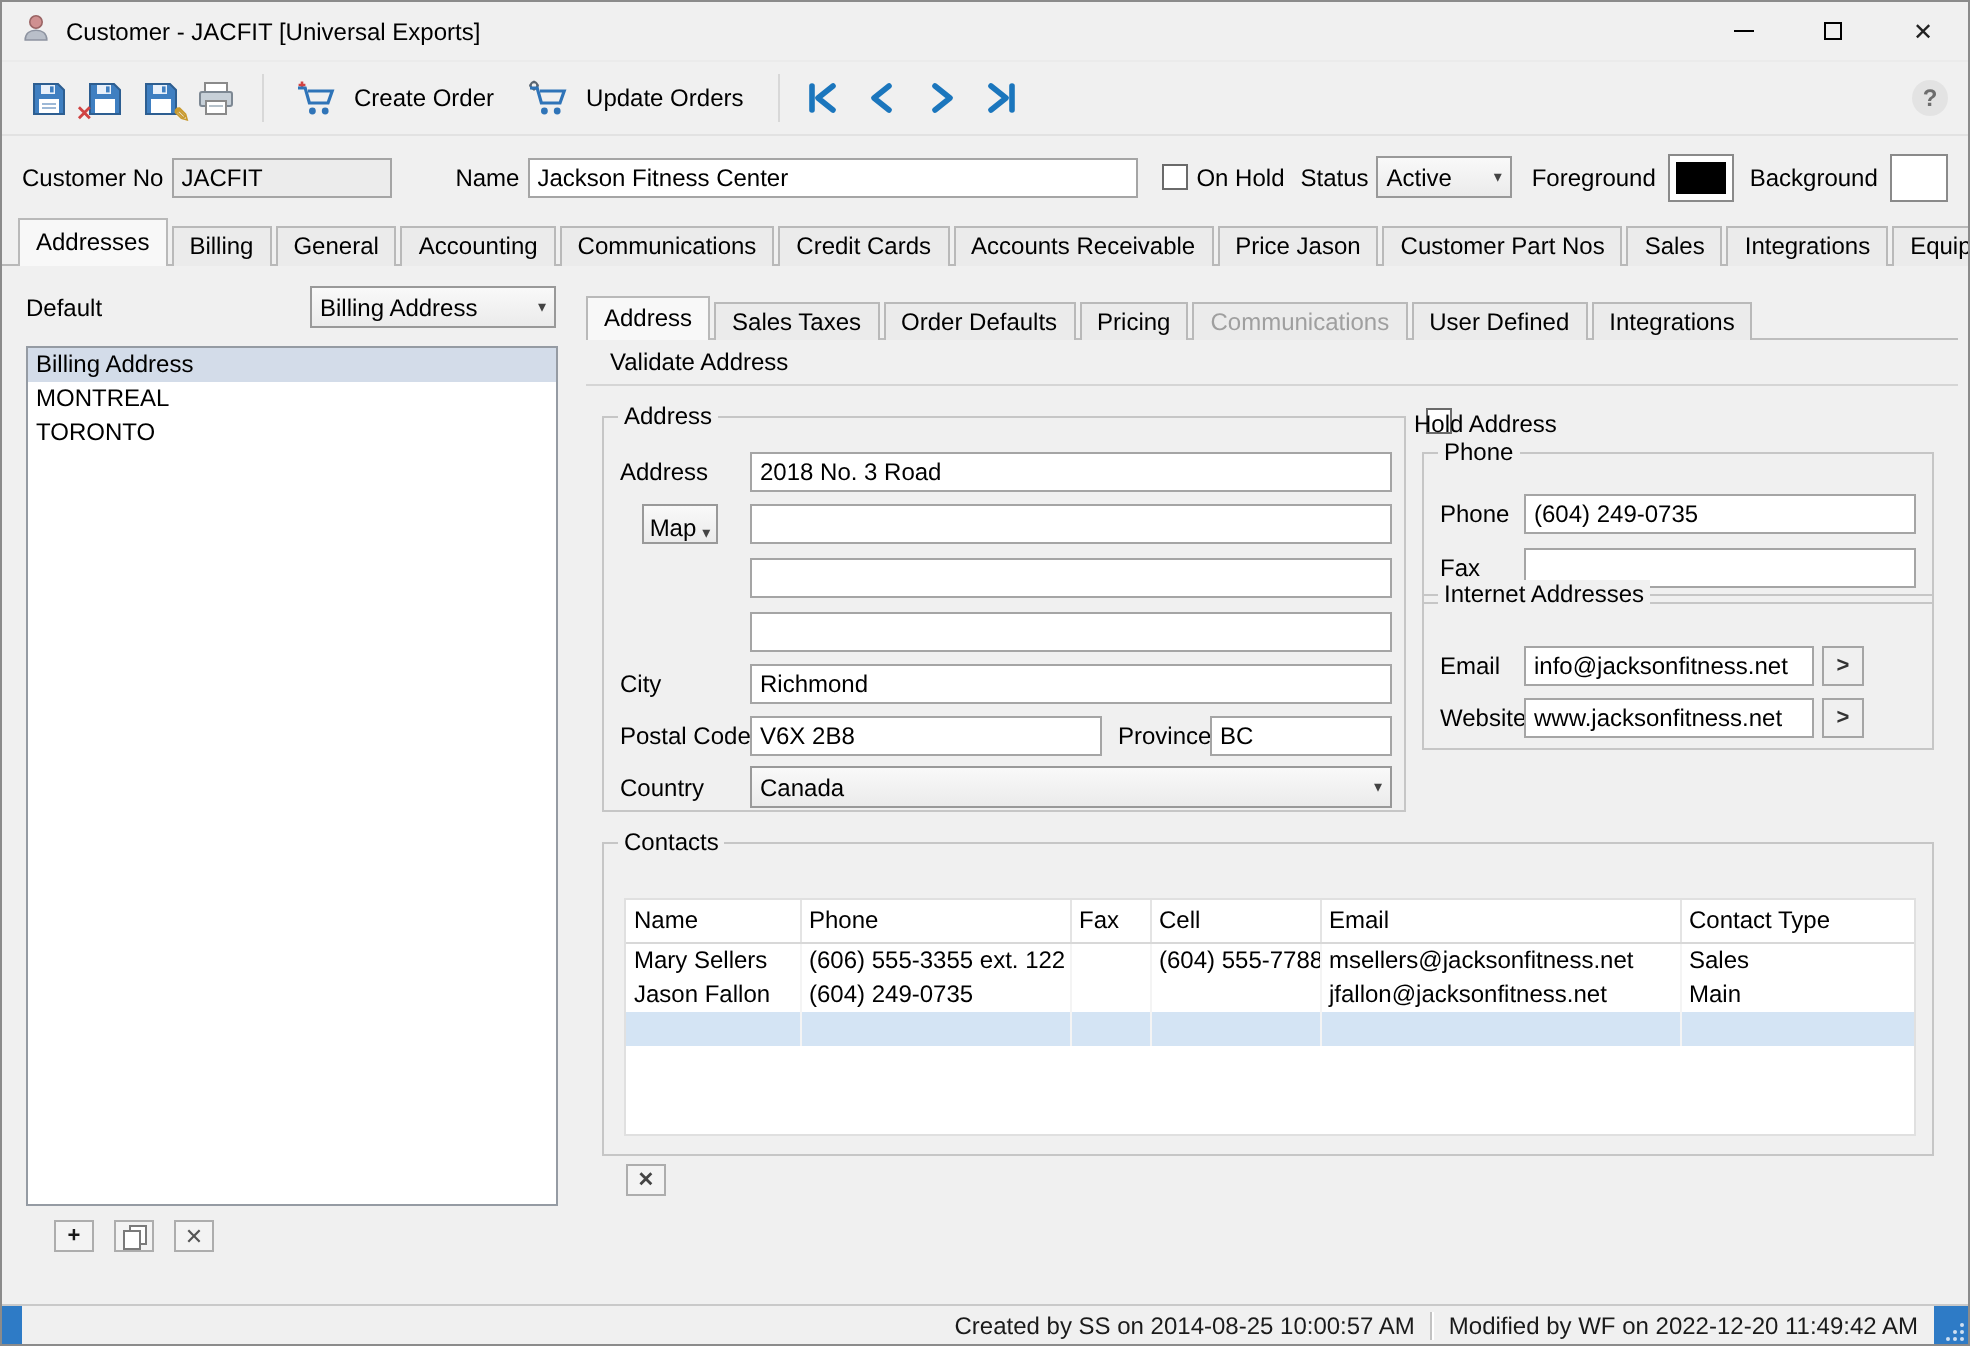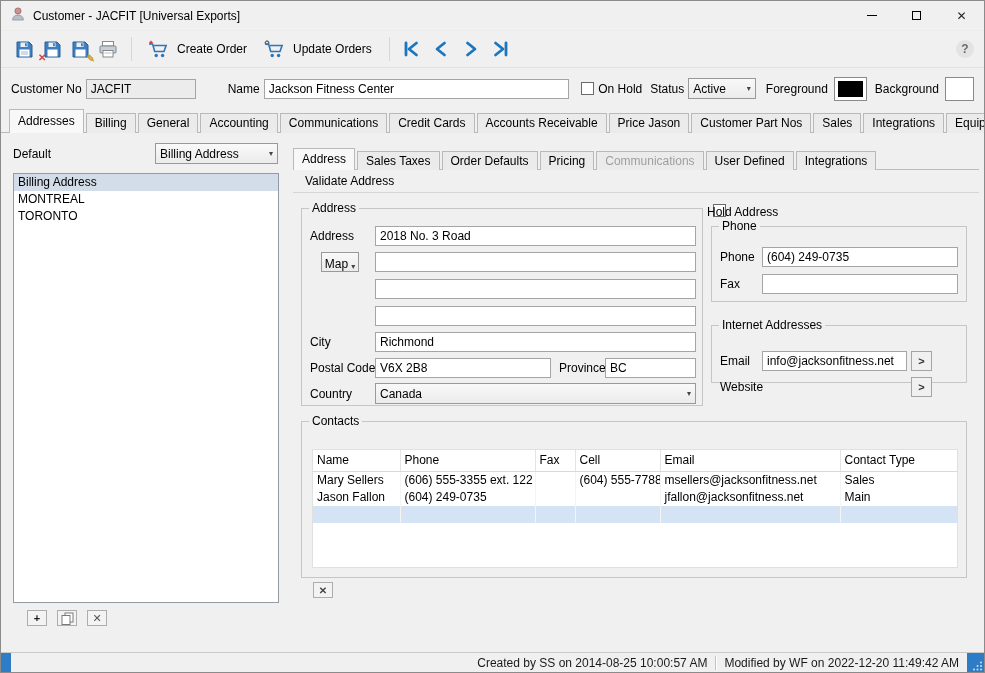--- a/index.html
+++ b/index.html
@@ -328,26 +328,27 @@
     <span class="lbl" style="left:706px;top:72px">Hold Address</span>
 
     <div class="groupbox" style="left:710px;top:93px;width:256px;height:76px">
       <span class="gb-title">Phone</span>
       <span class="lbl" style="left:8px;top:23px">Phone</span>
       <input class="tb abs" style="left: 50px; top: 20px; width: 196px;" value="(604) 249-0735">
       <span class="lbl" style="left:8px;top:50px">Fax</span>
       <input class="tb abs" style="left: 50px; top: 47px; width: 196px;" value="">
     </div>
 
-    <div class="groupbox" style="left:710px;top:192px;width:256px;height:58px">
+    <div class="groupbox" style="left:710px;top:164px;width:256px;height:78px">
       <span class="gb-title">Internet Addresses</span>
       <span class="lbl" style="left:8px;top:28px">Email</span>
       <input class="tb abs" style="left: 50px; top: 25px; width: 145px;" value="info@jacksonfitness.net">
       <span class="gobtn" style="left:199px;top:25px">&gt;</span>
       <span class="lbl" style="left:8px;top:54px">Website</span>
+      <input class="tb abs" style="left: 50px; top: 51px; width: 145px;" value="www.jacksonfitness.net">
       <span class="gobtn" style="left:199px;top:51px">&gt;</span>
     </div>
 
     <div class="groupbox" style="left:300px;top:288px;width:666px;height:157px">
       <span class="gb-title">Contacts</span>
       <div class="table-wrap" style="left:10px;top:27px;width:646px;height:119px">
         <table class="contacts-table">
           <colgroup>
             <col style="width:87px">
               <col style="width:135px">

